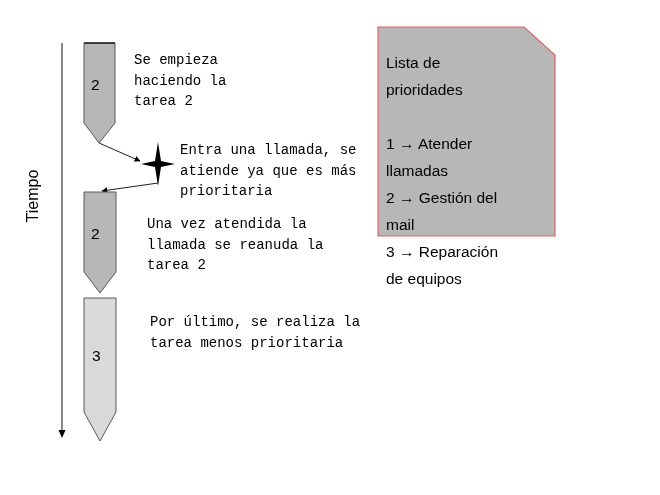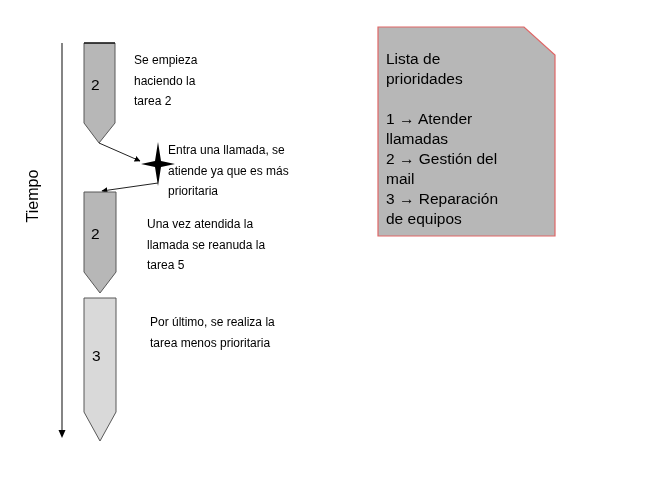--- a/index.html
+++ b/index.html
@@ -1,23 +1,23 @@
 <!DOCTYPE html>
 <html><head>
 <meta charset="utf-8">
 <style>
   html, body { margin:0; padding:0; background:#ffffff; }
   body { width:660px; height:495px; position:relative; overflow:hidden;
          font-family:"Liberation Sans", sans-serif; color:#000; }
   svg.diagram { position:absolute; left:0; top:0; }
-  .txt { position:absolute; font-size:12px; line-height:20.5px; white-space:pre; }
+  .txt { position:absolute; font-size:14px; line-height:20.5px; white-space:pre;font-family:Liberation Mono, monospace; }
   .num { font-size:15.5px; font-family:"Liberation Sans", sans-serif; }
   .axis-label { position:absolute; left:3px; top:187px; width:60px; text-align:center;
                 font-size:16px; transform:rotate(-90deg); transform-origin:center center; }
-  .note-text { position:absolute; left:386px; top:49px; font-size:15.5px; line-height:20px; white-space:pre; }
+  .note-text { position:absolute; left:386px; top:49px; font-size:15.5px; line-height:27px; white-space:pre; }
 </style>
 </head>
 <body>
 
 <svg class="diagram" width="660" height="495" viewBox="0 0 660 495">
   <defs>
     <marker id="ah" viewBox="0 0 10 10" refX="9" refY="5" markerWidth="6" markerHeight="6" orient="auto-start-reverse">
       <path d="M0,0 L10,5 L0,10 z" fill="#000"></path>
     </marker>
   </defs>
@@ -45,26 +45,26 @@
 
 <div class="txt num" style="left:91px; top:75px;">2</div>
 <div class="txt num" style="left:91px; top:224px;">2</div>
 <div class="txt num" style="left:92px; top:346px;">3</div>
 
 <div class="axis-label">Tiempo</div>
 
 <div class="txt" style="left:134px; top:50px;">Se empieza
 haciendo la
 tarea 2</div>
-<div class="txt" style="left:168px; top:140px;">Entra una llamada, se
+<div class="txt" style="left:180px; top:140px;">Entra una llamada, se
 atiende ya que es más
 prioritaria</div>
 <div class="txt" style="left:147px; top:214px;">Una vez atendida la
 llamada se reanuda la
-tarea 5</div>
+tarea 2</div>
 <div class="txt" style="left:150px; top:312px;">Por último, se realiza la
 tarea menos prioritaria</div>
 
 <div class="note-text">Lista de
 prioridades
 
 1 → Atender
 llamadas
 2 → Gestión del
 mail

